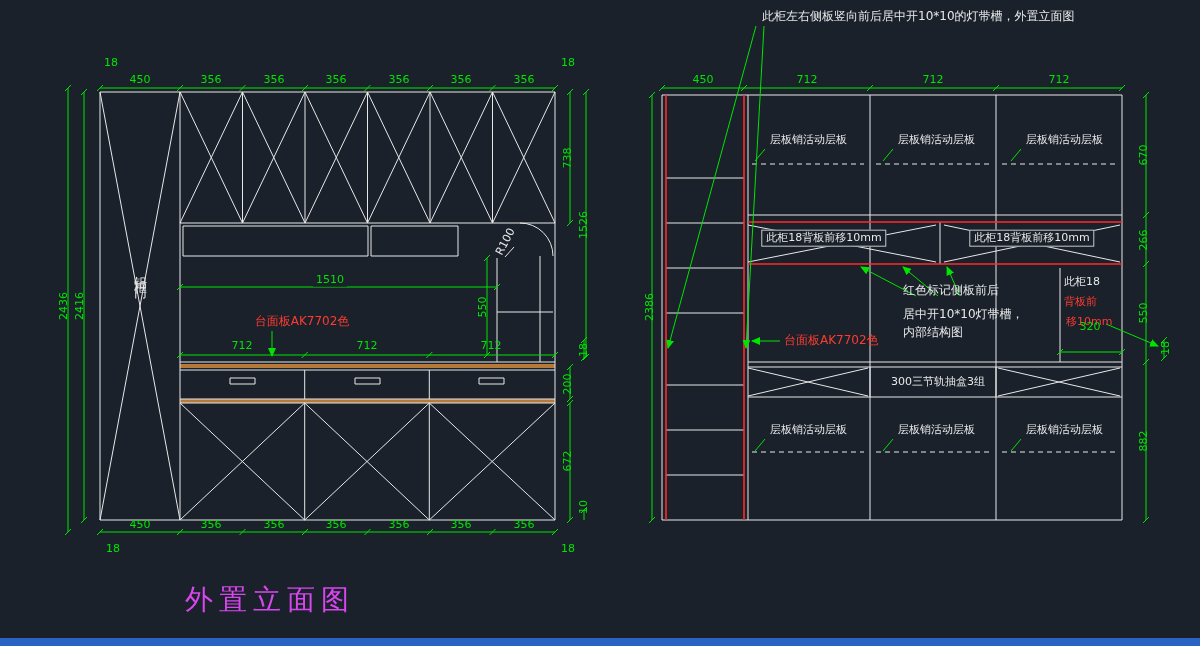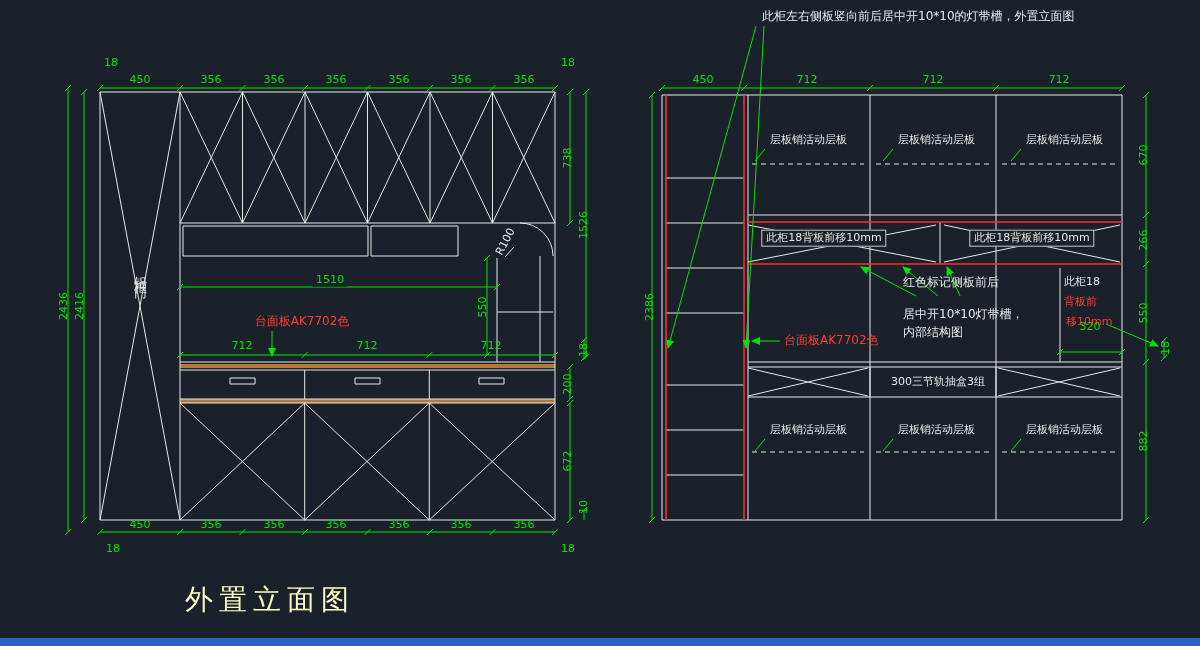--- a/index.html
+++ b/index.html
@@ -9,21 +9,21 @@
   .labels{position:absolute;left:0;top:0;width:100%;height:100%;pointer-events:none;}
   .lbl{position:absolute;transform:translate(-50%,-50%);font:11px "DejaVu Sans",sans-serif;
        color:#00e400;white-space:nowrap;line-height:1.15;}
   .rot{transform:translate(-50%,-50%) rotate(-90deg);}
   .w{color:#e8e8e8;}
   .r{color:#ff3b30;}
   .la{transform:none;}
   .f12{font-size:12px;}
   .bx{background:#1a212b;border:1px solid #c9c9c9;padding:1px 4px;}
   .bg{background:#1a212b;padding:0 3px;}
-  .title{font:28px "DejaVu Serif",serif;color:#fef9c3;letter-spacing:6px;}
+  .title{font:28px "DejaVu Serif",serif;color:#d946ef;letter-spacing:6px;}
   .vtext{writing-mode:vertical-rl;text-orientation:upright;letter-spacing:4px;font-size:13px;}
   .taskbar{position:absolute;left:0;bottom:0;width:100%;height:8px;background:#2b63c4;}
 </style>
 </head>
 <body>
 
 <div class="window">
   <div style="position:absolute;inset:0;">
 
   <svg width="1200" height="638" viewBox="0 0 1200 638">
@@ -194,21 +194,21 @@
     <span class="lbl w la" style="left:770px;top:134px">层板销活动层板</span>
     <span class="lbl w la" style="left:898px;top:134px">层板销活动层板</span>
     <span class="lbl w la" style="left:1026px;top:134px">层板销活动层板</span>
     <span class="lbl w la" style="left:770px;top:424px">层板销活动层板</span>
     <span class="lbl w la" style="left:898px;top:424px">层板销活动层板</span>
     <span class="lbl w la" style="left:1026px;top:424px">层板销活动层板</span>
 
     <span class="lbl w bx" style="left:824px;top:238px">此柜18背板前移10mm</span>
     <span class="lbl w bx" style="left:1032px;top:238px">此柜18背板前移10mm</span>
 
-    <span class="lbl w la f12" style="left:903px;top:276px">红色标记侧板前后</span>
+    <span class="lbl w la f12" style="left:903px;top:284px">红色标记侧板前后</span>
     <span class="lbl w la f12" style="left:903px;top:308px">居中开10*10灯带槽，</span>
     <span class="lbl w la f12" style="left:903px;top:326px">内部结构图</span>
 
     <span class="lbl r la f12" style="left:784px;top:334px">台面板AK7702色</span>
 
     <span class="lbl w la" style="left:1064px;top:276px">此柜18</span>
     <span class="lbl r la" style="left:1064px;top:296px">背板前</span>
     <span class="lbl r la" style="left:1066px;top:316px">移10mm</span>
     <span class="lbl" style="left:1090px;top:327px">320</span>
 

